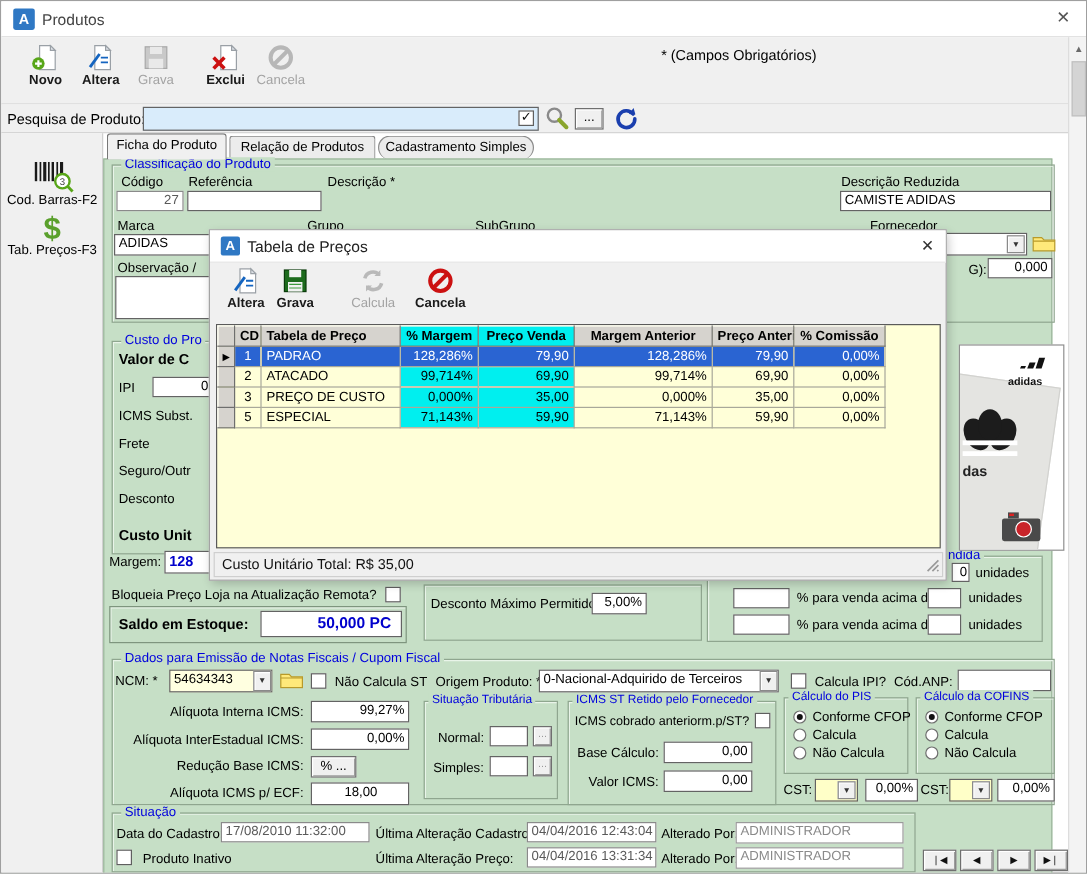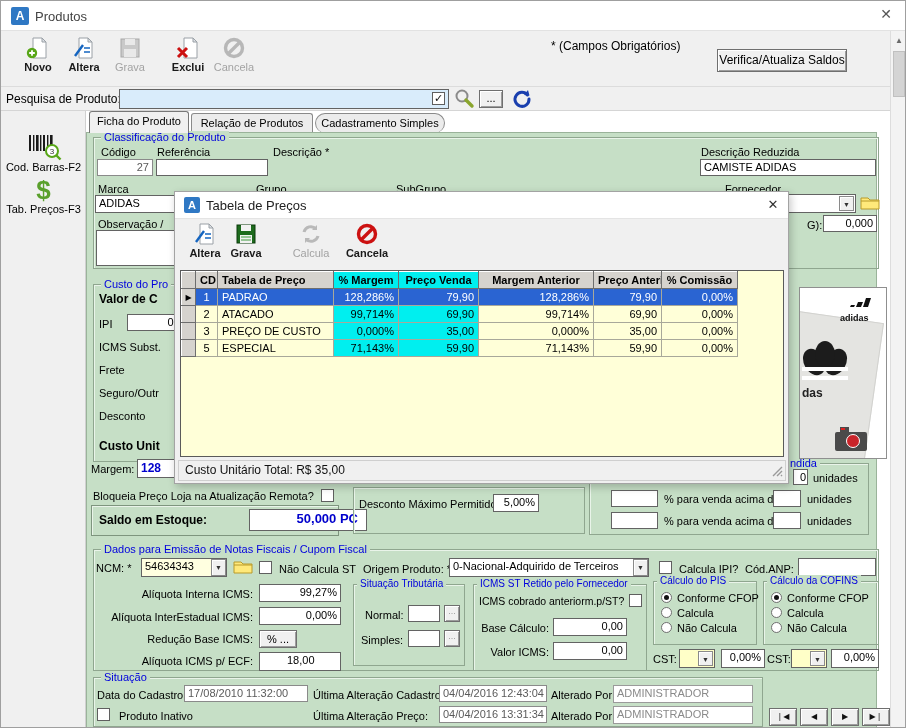--- a/index.html
+++ b/index.html
@@ -92,21 +92,20 @@
       <div class="cap">Exclui</div>
     </div>
     <div class="toolbtn disabled" style="left:210px;top:5px;">
       <span><svg width="24" height="24" viewBox="0 0 24 24" style="margin:0 auto;">
             <circle cx="12" cy="12" r="8.5" fill="none" stroke="#b7b7b7" stroke-width="3.4"></circle>
             <path d="M6.2 17.8L17.8 6.2" stroke="#b7b7b7" stroke-width="3.4"></path>
           </svg></span>
       <div class="cap">Cancela</div>
     </div>
     <div class="lbl" style="left:550px;top:8px;font-size:12px;">* (Campos Obrigatórios)</div>
-    <div class="btn3d" style="left:716px;top:18px;width:130px;height:23px;line-height:21px;font-size:12px;">Verifica/Atualiza Saldos</div>
   </div>
 
   <div class="abs" style="left:0;top:86px;width:889px;height:24px;background:var(--gray);border-bottom:1px solid #d5d5d5;">
     <div class="lbl" style="left:5px;top:5px;font-size:12px;">Pesquisa de Produto:</div>
     <div class="field" style="left:118px;top:2px;width:330px;height:20px;background:#d9ecfb;"></div>
     <div class="cb" style="left:431px;top:5px;">✓</div>
     <span class="abs" style="left:452px;top:1px;">
         <svg width="22" height="22" viewBox="0 0 22 22">
           <circle cx="9" cy="8" r="5.5" fill="none" stroke="#8a8a8a" stroke-width="2"></circle>
           <path d="M13 12l6 6" stroke="#8aa52d" stroke-width="3.4" stroke-linecap="round"></path>
@@ -195,21 +194,21 @@
   <div class="lbl" style="left:98px;top:386px;">Seguro/Outr</div>
   <div class="lbl" style="left:98px;top:409px;">Desconto</div>
   <div class="lbl boldlbl" style="left:98px;top:438px;">Custo Unit</div>
 
   <div class="lbl" style="left:90px;top:462px;">Margem:</div>
   <div class="field" style="left:136px;top:458px;width:62px;height:19px;color:var(--valblue);font-weight:bold;font-size:12px;">128</div>
   <div class="lbl" style="left:92px;top:489px;">Bloqueia Preço Loja na Atualização Remota?</div>
   <div class="cb" style="left:320px;top:488px;"></div>
   <div class="groupbox" style="left:90px;top:504px;width:248px;height:31px;border-color:#7e957e;"></div>
   <div class="lbl boldlbl" style="left:98px;top:512px;">Saldo em Estoque:</div>
-  <div class="field num" style="left:216px;top:508px;width:118px;height:22px;color:var(--valblue);font-weight:bold;font-size:13px;padding-right:8px;margin-left:32px;">50,000 PC</div>
+  <div class="field num" style="left:216px;top:508px;width:118px;height:22px;color:var(--valblue);font-weight:bold;font-size:13px;padding-right:8px;">50,000 PC</div>
 
   <div class="groupbox" style="left:352px;top:486px;width:232px;height:47px;"></div>
   <div class="lbl" style="left:358px;top:497px;">Desconto Máximo Permitido:</div>
   <div class="field num" style="left:492px;top:493px;width:46px;height:18px;">5,00%</div>
 
   <div class="groupbox" style="left:588px;top:462px;width:280px;height:72px;"></div>
   <div class="legend" style="left:786px;top:456px;">ndida</div>
   <div class="field num" style="left:792px;top:468px;width:15px;height:16px;padding:1px;">0</div>
   <div class="lbl" style="left:812px;top:471px;">unidades</div>
   <div class="field" style="left:610px;top:489px;width:47px;height:17px;"></div>

